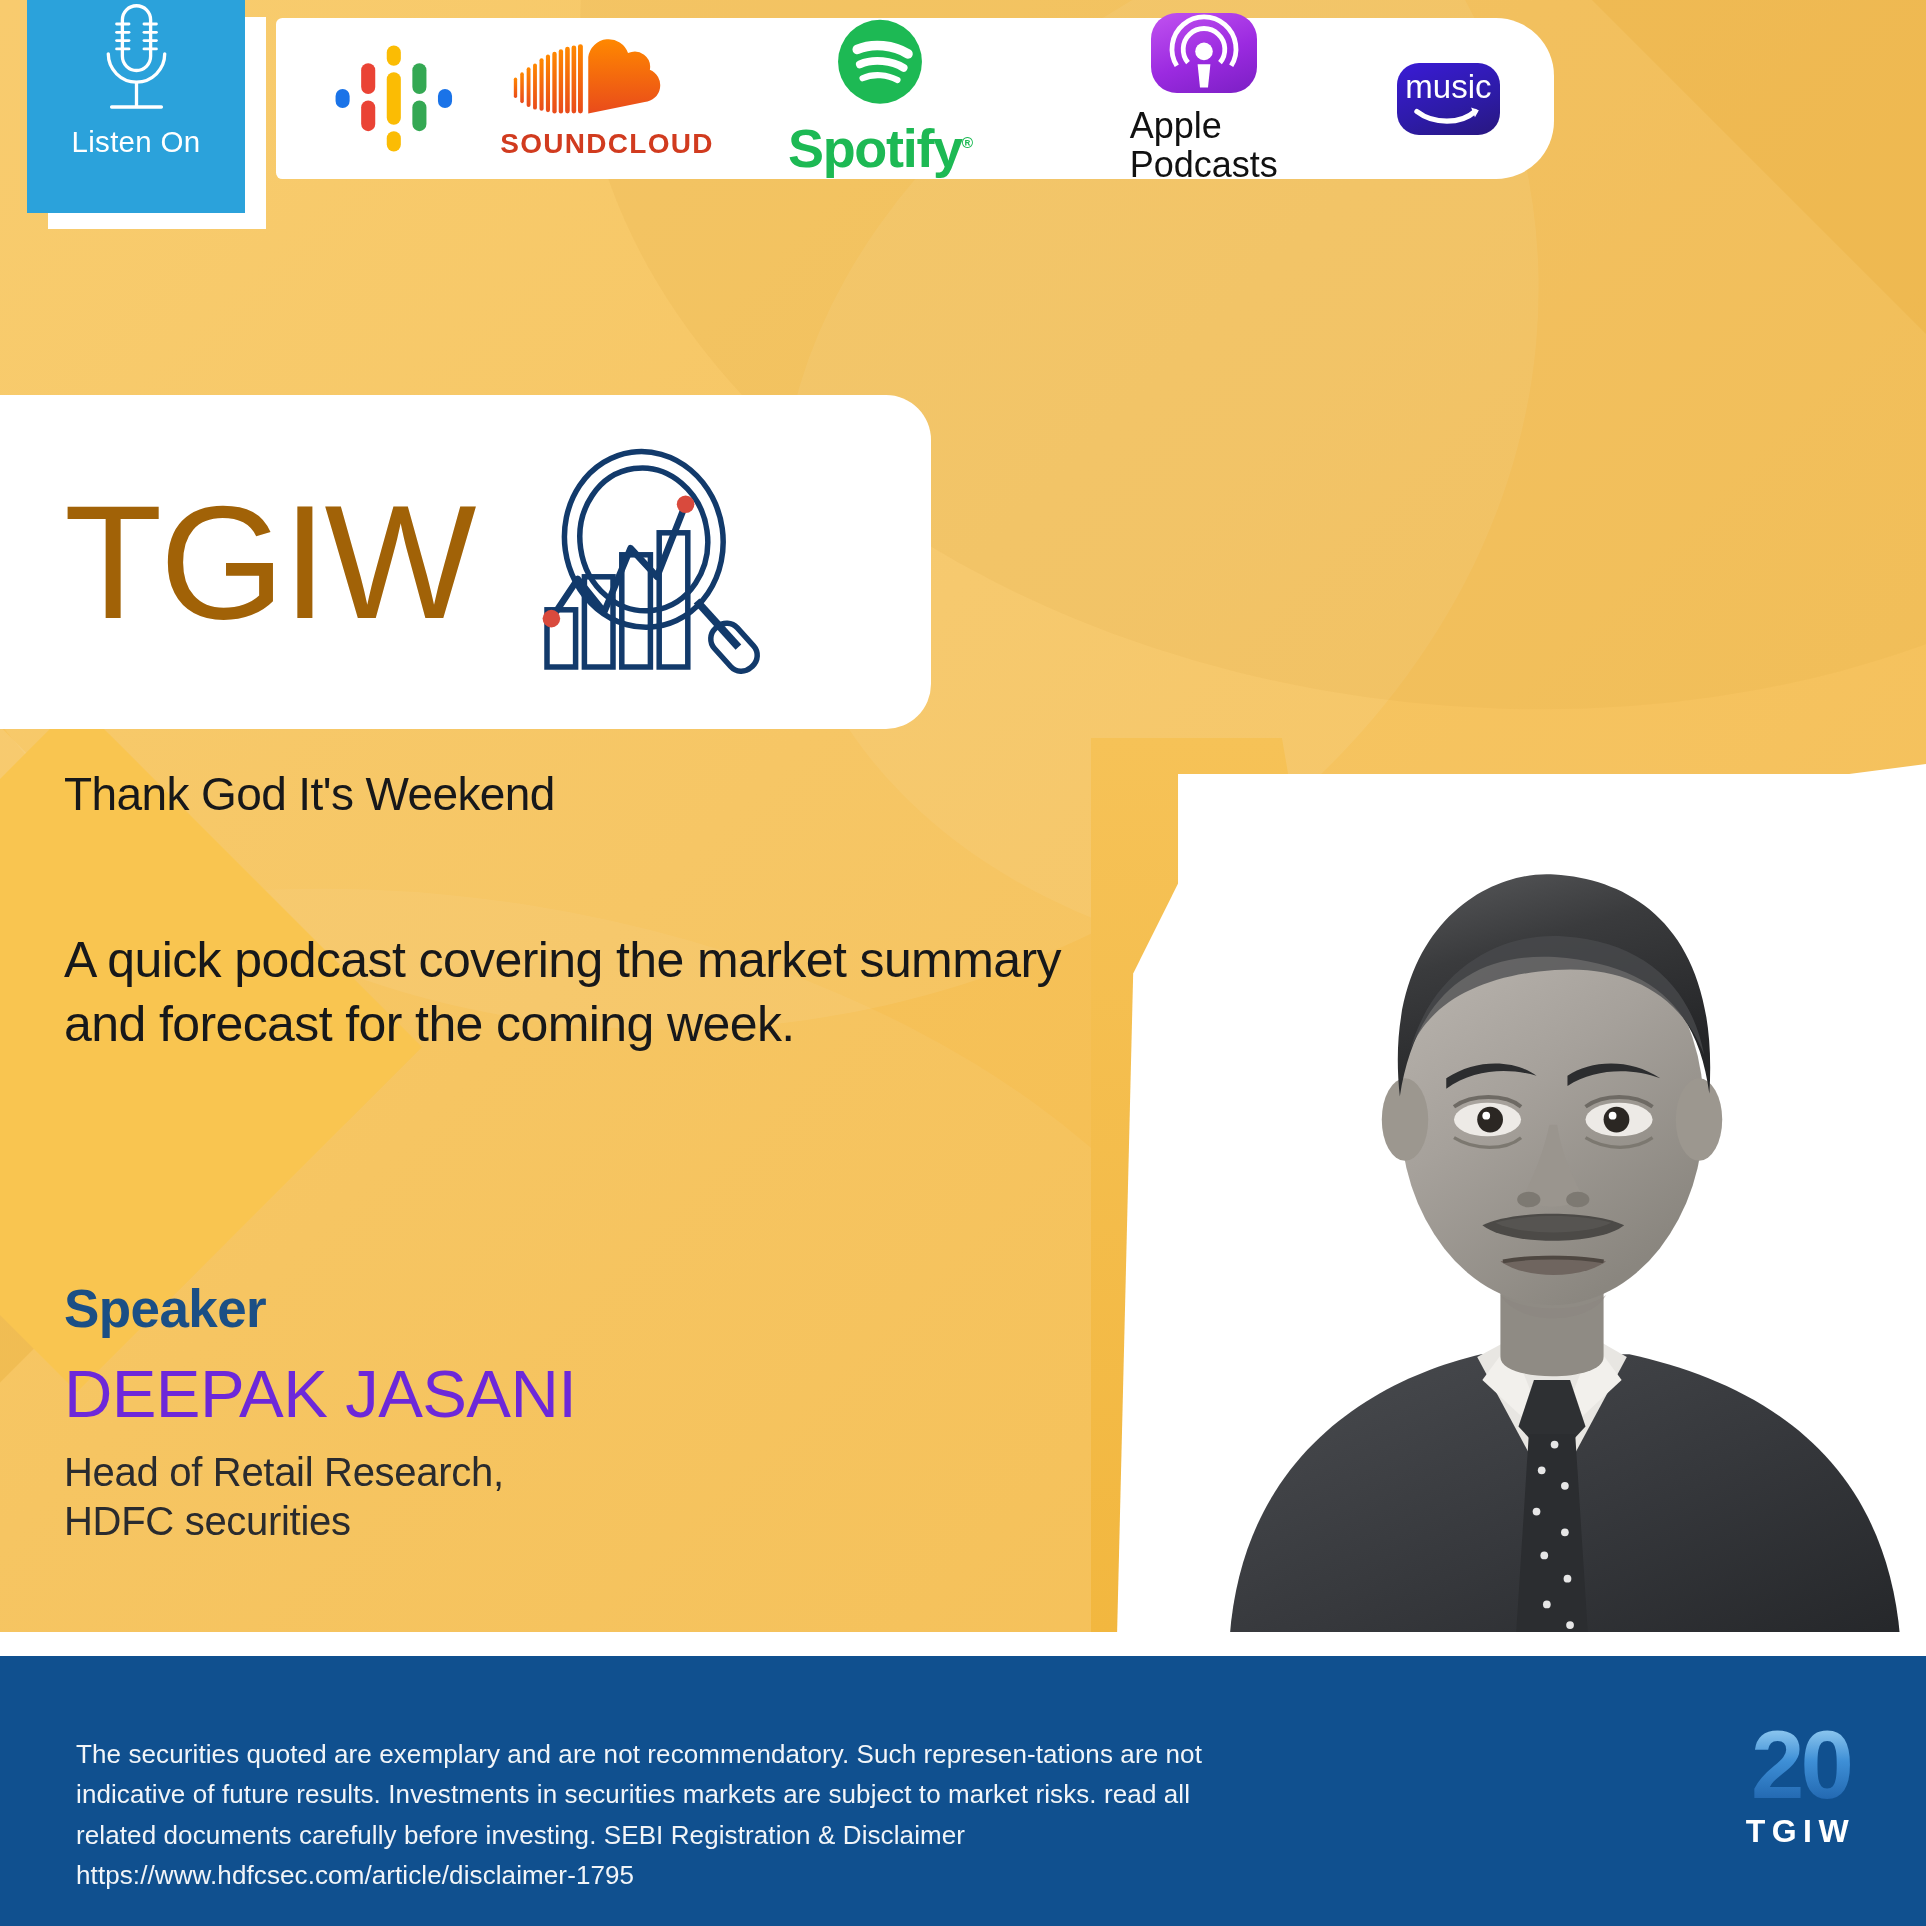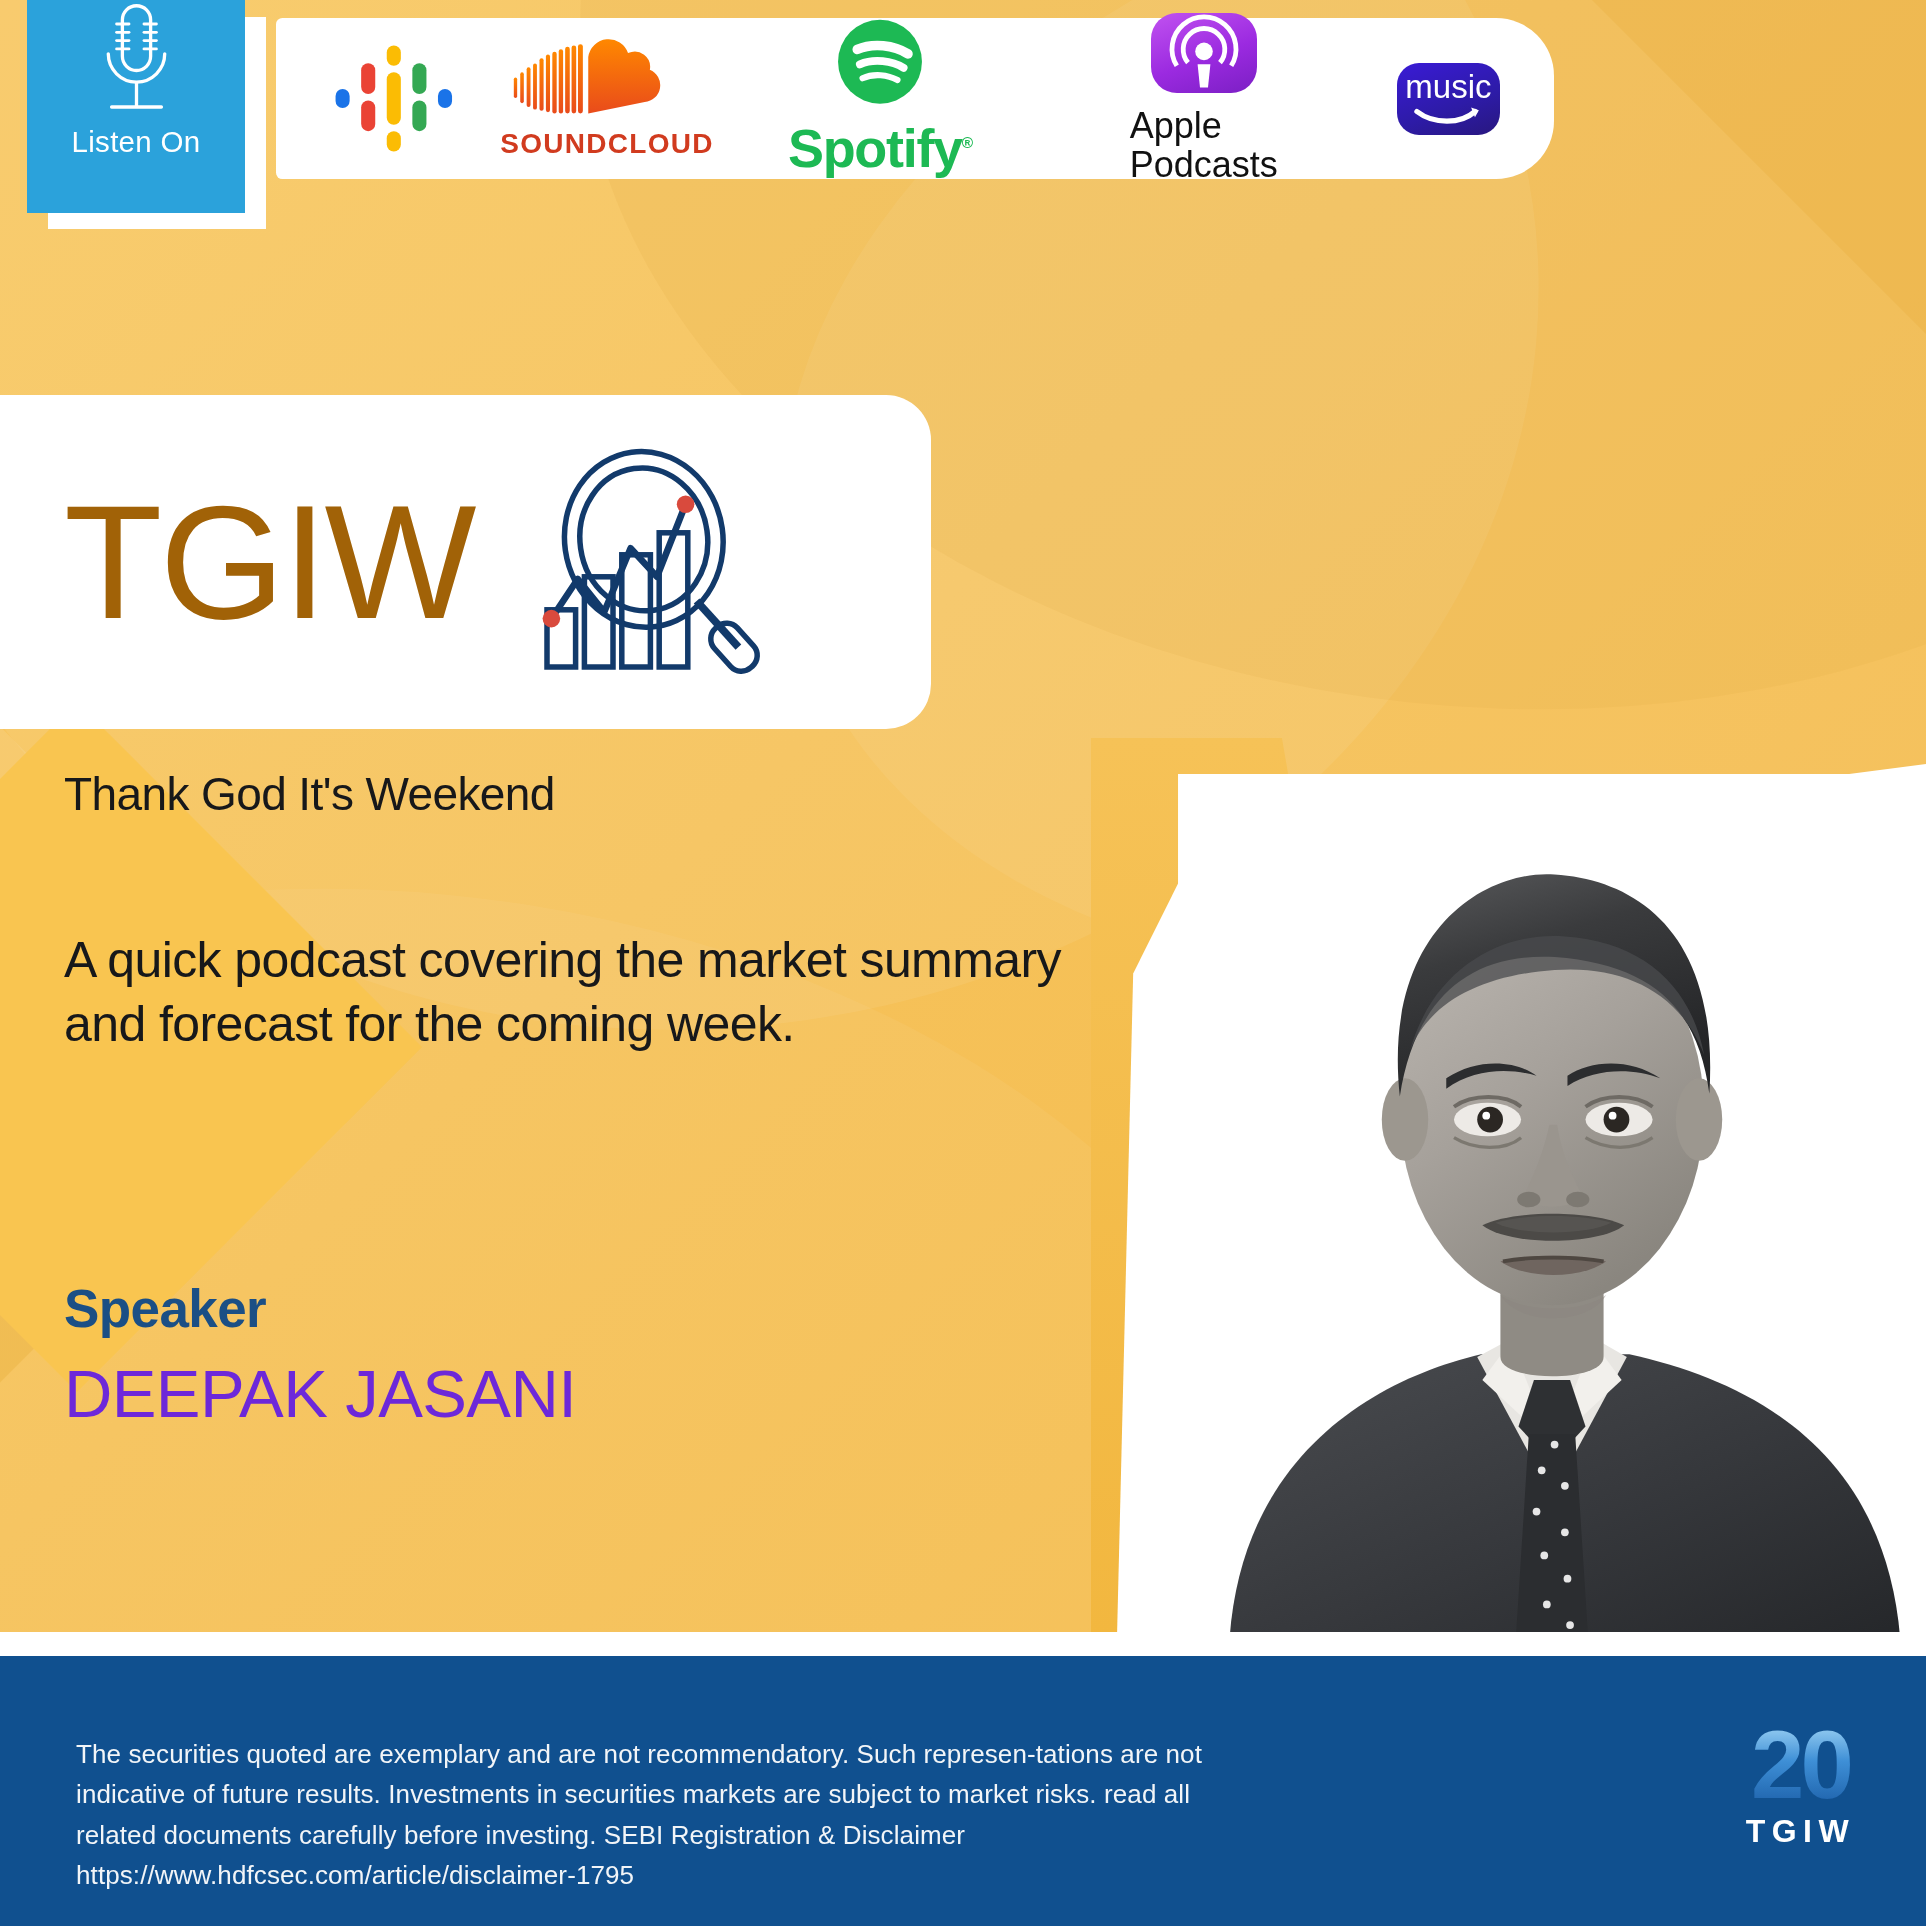--- a/index.html
+++ b/index.html
@@ -334,20 +334,24 @@
         <path d="M250 378 C270 372, 312 372, 332 378 C312 392, 270 392, 250 378 Z" fill="#6F655F"></path>
         <path d="M252 378 C272 374, 310 374, 330 378" fill="none" stroke="#4E4741" stroke-width="3"></path>
 
         <path d="M250 404 C268 418, 314 418, 332 404 C318 428, 264 428, 250 404 Z" fill="#8B867F" opacity=".5"></path>
       </g>
     </svg>
   </div>
 
   <div class="speaker-label">Speaker</div>
   <div class="speaker-name">DEEPAK JASANI</div>
+  <div class="speaker-role">
+    <div>Head of Retail Research,</div>
+    <div>HDFC securities</div>
+  </div>
 
   <div class="footer-gap"></div>
   <div class="footer"></div>
   <div class="disclaimer">The securities quoted are exemplary and are not recommendatory. Such represen-tations are not indicative of future results. Investments in securities markets are subject to market risks. read all related documents carefully before investing. SEBI Registration &amp; Disclaimer https://www.hdfcsec.com/article/disclaimer-1795</div>
 
   <div class="brand">
     <div class="years">
       <div class="years-num">20</div>
       <div class="years-word">TGIW</div>
     </div>

